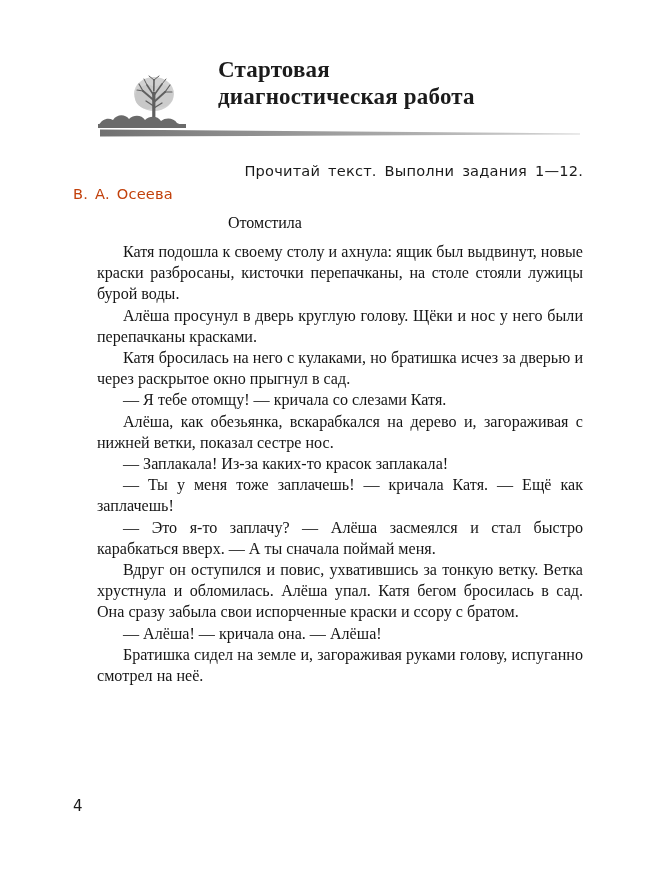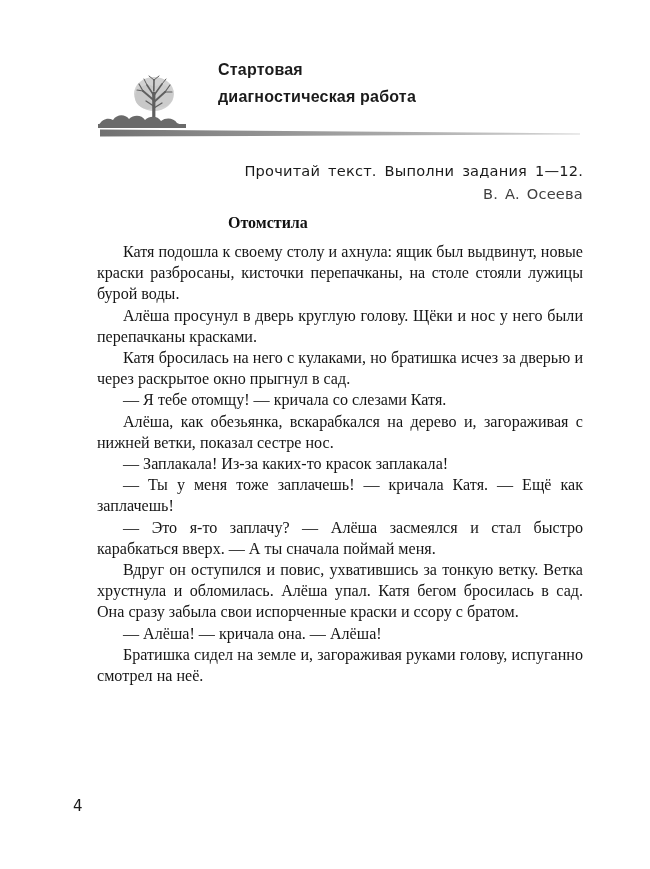--- a/index.html
+++ b/index.html
@@ -39,23 +39,23 @@
     top: 14px;
     width: 112px;
     height: 62px;
   }
 
   .header-title {
     position: absolute;
     left: 218px;
     top: 0px;
     width: 400px;
-    font-family: Liberation Sans, sans-serif;
+    font-family: Liberation Serif, serif;
     font-weight: bold;
-    font-size: 16px;
+    font-size: 23px;
     line-height: 27px;
     letter-spacing: 0.2px;
     color: #1b1b1b;
   }
   .header-title .line2 { display: block; }
 
   
   .header-rule {
     position: absolute;
     left: 100px;
@@ -82,28 +82,28 @@
     color: #1a1a1a;
     text-align: right;
   }
 
   .author {
     font-family: "DejaVu Sans", "Liberation Sans", sans-serif;
     font-size: 14.6px;
     line-height: 21px;
     letter-spacing: 0.2px;
     word-spacing: 2px;
-    text-align: right;
+    text-align: left;
     margin: 0 0 8px 0;
-    color: #404040;
+    color: #c2410c;
   }
 
   .story-title {
     font-family: "Liberation Serif", "DejaVu Serif", serif;
-    font-weight: bold;
+    font-weight: normal;
     font-size: 16px;
     line-height: 22px;
     margin: 0 0 7px 155px;
     color: #101010;
   }
 
   .story {
     font-family: "Liberation Serif", "DejaVu Serif", serif;
     font-size: 16.1px;
     line-height: 21.2px;

